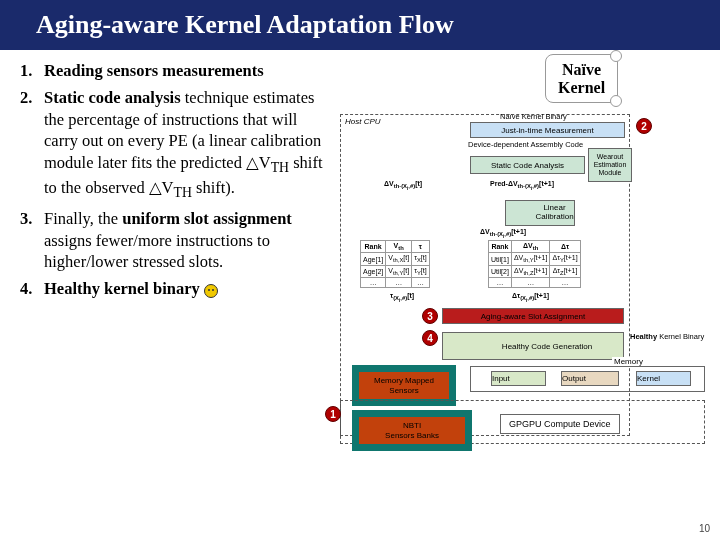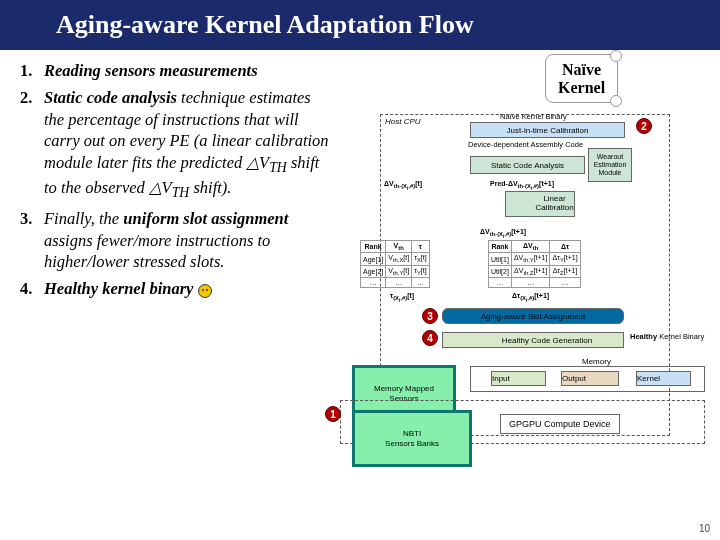--- a/index.html
+++ b/index.html
@@ -1,50 +1,50 @@
 <!DOCTYPE html>
 <html><head>
 <meta charset="utf-8">
 <style>
 * { margin: 0; padding: 0; box-sizing: border-box; }
 body { font-family: "Times New Roman", serif; width: 720px; height: 540px; background: #fff; position: relative; overflow: hidden; }
-.banner { background: #1a2a6b; height: 50px; display: flex; align-items: center; padding-left: 56px; }
+.banner { background: #1a2a6b; height: 50px; display: flex; align-items: center; padding-left: 36px; }
 .banner h1 { color: #fff; font-size: 26px; font-weight: bold; }
 .content { display: flex; padding: 10px 8px 0 20px; position: relative; }
 .left { width: 320px; padding-right: 8px; }
 .left ol { list-style: none; font-size: 16.5px; line-height: 1.3; }
 .left li { margin-bottom: 6px; display: flex; }
 .left .num { font-weight: bold; min-width: 24px; }
-.left .txt { flex: 1; font-style: italic; }
+.left .txt { flex: 1; }
 .smiley { display: inline-block; width: 14px; height: 14px; border-radius: 50%; background: #f0c800; border: 1px solid #333; position: relative; vertical-align: middle; }
 .smiley::before, .smiley::after { content: ""; position: absolute; background: #333; width: 2px; height: 2px; border-radius: 50%; top: 4px; }
 .smiley::before { left: 3px; } .smiley::after { right: 3px; }
 .right { width: 370px; position: relative; font-family: Arial, sans-serif; font-size: 8px; }
 .block { position: absolute; border: 1px solid #666; text-align: center; display: flex; align-items: center; justify-content: center; }
 .scroll { position: absolute; border: 1px solid #999; border-radius: 8px; background: #fff; padding: 6px 12px; font-family: "Times New Roman", serif; font-weight: bold; font-size: 16px; line-height: 1.1; text-align: center; }
 .scroll::before, .scroll::after { content: ""; position: absolute; width: 10px; height: 10px; border: 1px solid #999; border-radius: 50%; right: -5px; background: #fff; }
 .scroll::before { top: -5px; } .scroll::after { bottom: -5px; }
 .host-dash { position: absolute; border: 1.5px dashed #555; }
 .dev-dash { position: absolute; border: 1.5px dashed #555; }
 .disasm { background: #c8e0f5; }
 .static-an { background: #cce5d4; }
 .wearout { background: #cce5d4; font-size: 7px; line-height: 1.1; padding: 2px; }
 .lincal { background: #cce5d4; }
-.slot { background: #0369a1; border-radius: 6px; }
+.slot { background: #b91c1c; }
 .healthy { background: #d8e8c8; }
 .memory { position: absolute; border: 1px solid #666; }
 .memory-label { position: absolute; font-size: 8px; padding: 0 2px; background: #fff; }
 .mem-cell { position: absolute; border: 1px solid #666; text-align: left; padding: 2px 0; font-size: 8px; }
 .input { background: #d8e8c8; }
 .output { background: #e8d8c0; }
 .kernel { background: #c8e0f5; }
 .pdm { position: absolute; border: 2px dashed #b0b0b0; padding: 2px; font-size: 7.5px; text-align: center; }
 .mini-tbl { position: absolute; border-collapse: collapse; font-size: 7px; }
 .mini-tbl td { border: 1px solid #999; padding: 1px 2px; text-align: center; }
-.sensors { position: absolute; border: 3px solid #0f766e; background: #86efac; text-align: center; padding: 16px; font-size: 8px; line-height: 1.2; }
+.sensors { position: absolute; border: 7px solid #0f766e; background: #c2410c; text-align: center; padding: 4px; font-size: 8px; line-height: 1.2; }
 .gpgpu { position: absolute; border: 1px solid #666; background: #fff; text-align: center; padding: 4px 8px; font-size: 9px; }
 .num-circle { position: absolute; width: 16px; height: 16px; border-radius: 50%; background: #b00000; color: #fff; font-weight: bold; font-size: 10px; display: flex; align-items: center; justify-content: center; border: 1px solid #600000; }
 .label-txt { position: absolute; font-size: 8px; font-style: italic; }
 .arrow-label { position: absolute; font-size: 7px; }
 .kb-txt { position: absolute; font-size: 7.5px; *text-align: right; }
 .slide-num { position: absolute; right: 10px; bottom: 6px; font-size: 10px; font-family: Arial, sans-serif; color: #444; }
 </style>
 </head>
 <body>
 
@@ -69,42 +69,42 @@
         </li>
       <li>
           <span class="num">4.</span>
           <span class="txt"><b>Healthy kernel binary</b> <span class="smiley"></span></span>
         </li>
     </ol>
   </div>
 
   <div class="right">
 
-    <div class="host-dash" style="left:0;top:54px;width:290px;height:322px;margin-left:40px;">
+    <div class="host-dash" style="left:0;top:54px;width:290px;height:322px;">
       <span class="label-txt" style="left:4px;top:2px;">Host CPU</span>
     </div>
 
     <div class="scroll" style="left:205px;top:-6px;">Naïve<br>Kernel</div>
     <span class="kb-txt" style="left:160px;top:52px;">Naïve Kernel Binary</span>
 
     <div class="block disasm" style="left:130px;top:62px;width:155px;height:16px;">
-        <span>Just-in-time Calibration</span>
+        <span>Just-in-time Measurement</span>
       </div>
     <span class="kb-txt" style="left:128px;top:80px;">Device-dependent Assembly Code</span>
 
     <div class="block static-an" style="left:130px;top:96px;width:115px;height:18px;">
         <span>Static Code Analysis</span>
       </div>
     <div class="block wearout" style="left:248px;top:88px;width:44px;height:34px;">Wearout<br>Estimation<br>Module</div>
 
     <span class="arrow-label" style="left:150px;top:120px;"><b>Pred-ΔV<sub>th-(X<sub>i</sub>,#)</sub>[t+1]</b></span>
     <span class="arrow-label" style="left:44px;top:120px;"><b>ΔV<sub>th-(X<sub>i</sub>,#)</sub>[t]</b></span>
 
 
-    <div class="block lincal" style="left:165px;top:131px;width:70px;height:26px;line-height:1.1;padding-left:29px;">Linear<br>Calibration</div>
+    <div class="block lincal" style="left:165px;top:140px;width:70px;height:26px;line-height:1.1;padding-left:29px;">Linear<br>Calibration</div>
     <span class="arrow-label" style="left:140px;top:168px;"><b>ΔV<sub>th-(X<sub>i</sub>,#)</sub>[t+1]</b></span>
 
     <table class="mini-tbl" style="left:20px;top:180px;">
       <tbody>
           <tr>
             <td><b>Rank</b></td>
             <td><b>V<sub>th</sub></b></td>
             <td><b>τ</b></td>
           </tr>
       <tr>
@@ -149,26 +149,26 @@
           </tr>
     </tbody>
       </table>
 
     <span class="arrow-label" style="left:50px;top:232px;"><b>τ<sub>(X<sub>i</sub>,#)</sub>[t]</b></span>
     <span class="arrow-label" style="left:172px;top:232px;"><b>Δτ<sub>(X<sub>i</sub>,#)</sub>[t+1]</b></span>
 
     <div class="block slot" style="left:102px;top:248px;width:182px;height:16px;">
         <span>Aging-aware Slot Assignment</span>
       </div>
-    <div class="block healthy" style="left:102px;top:272px;width:182px;height:16px;padding-left:28px;">
+    <div class="block healthy" style="left:102px;top:272px;width:182px;height:28px;padding-left:28px;">
         <span>Healthy Code Generation</span>
       </div>
     <span class="kb-txt" style="left:290px;top:272px;"><b>Healthy</b> Kernel Binary</span>
 
-    <span class="memory-label" style="left:240px;top:297px;text-align:center;">Memory</span>
+    <span class="memory-label" style="left:272px;top:297px;text-align:center;">Memory</span>
     <div class="memory" style="left:130px;top:306px;width:235px;height:26px;">
       <div class="mem-cell input" style="left:20px;top:4px;width:55px;"><span>Input</span></div>
       <div class="mem-cell output" style="left:90px;top:4px;width:58px;"><span>Output</span></div>
       <div class="mem-cell kernel" style="left:165px;top:4px;width:55px;"><span>Kernel</span></div>
     </div>
 
     <div class="sensors" style="left:12px;top:305px;width:104px;">Memory Mapped<br>Sensors</div>
 
     <div class="dev-dash" style="left:0;top:340px;width:365px;height:44px;"></div>
 

